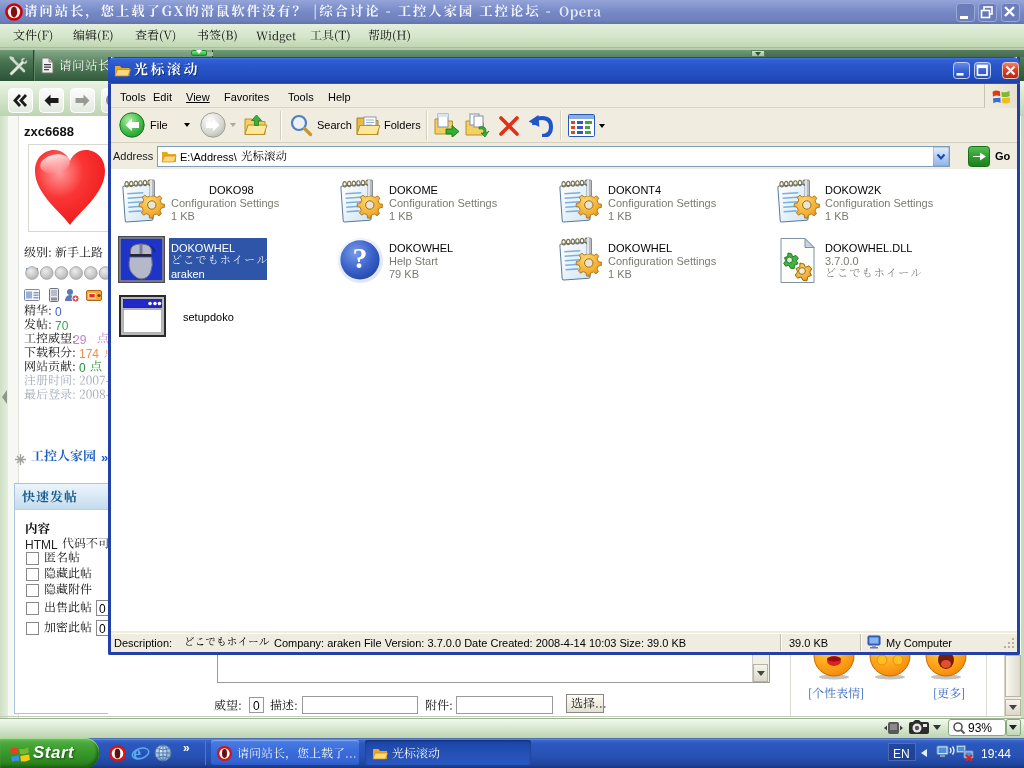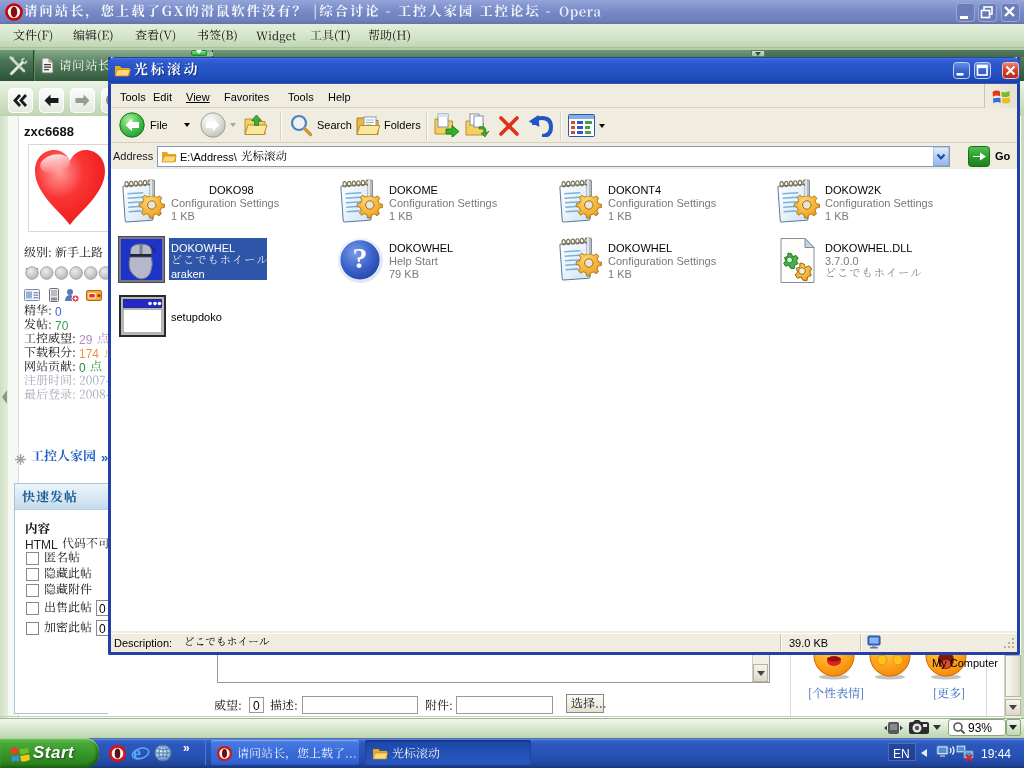--- a/index.html
+++ b/index.html
@@ -211,21 +211,21 @@
     <svg class="t" id="st1" width="28" height="16" viewBox="0 0 28 16">
       <path d="M7.5 0.9 7.4 0.9C7.9 1.4 8.6 2.3 8.8 2.9C9.7 3.5 10.3 1.7 7.5 0.9ZM10.3 3 9.7 3.7H5.3C5.5 2.8 5.7 1.9 5.9 0.9C6.1 0.9 6.3 0.8 6.3 0.6L5 0.4C4.9 1.5 4.7 2.6 4.5 3.7H2.4C2.6 3.1 2.9 2.3 3.1 1.8C3.3 1.8 3.5 1.7 3.6 1.6L2.4 1.2C2.2 1.7 1.8 2.8 1.5 3.5C1.4 3.6 1.2 3.7 1 3.8L1.9 4.5L2.3 4.1H4.4C3.7 6.7 2.4 9.2 0.4 10.8L0.5 10.9C2.3 9.8 3.5 8.2 4.4 6.4C4.7 7.3 5.2 8.3 6.2 9.2C5.1 10.1 3.7 10.8 1.9 11.3L2 11.5C4 11.1 5.5 10.5 6.7 9.6C7.7 10.3 8.9 10.9 10.7 11.4C10.8 11 11.1 10.9 11.5 10.8L11.5 10.7C9.7 10.2 8.3 9.7 7.3 9.1C8.2 8.2 8.9 7.2 9.4 6.0C9.7 6 9.9 6 9.9 5.8L9.1 5.0L8.5 5.5H4.7C4.9 5 5.1 4.6 5.2 4.1H11.1C11.2 4.1 11.4 4 11.4 3.9C11 3.5 10.3 3 10.3 3.0ZM4.6 5.9H8.5C8.1 7 7.5 7.9 6.7 8.7C5.5 7.9 4.8 7 4.5 6.0Z M13.6 8.8V3.2H14.6V11.5H14.7C15 11.5 15.3 11.3 15.3 11.2V3.2H16.3V7.8C16.3 7.9 16.2 8 16.1 8.0C16 8 15.5 8 15.5 8.0V8.1C15.8 8.2 15.9 8.3 16 8.4C16.1 8.5 16.1 8.7 16.1 8.9C16.9 8.8 17 8.5 17 7.9V3.3C17.2 3.3 17.4 3.2 17.5 3.1L16.5 2.4L16.2 2.9H15.3V1.0C15.6 0.9 15.7 0.8 15.8 0.6L14.6 0.5V2.9H13.7L12.9 2.5V9.0H13.1C13.4 9 13.6 8.9 13.6 8.8ZM20.9 0.7 19.7 0.6V6.2H18.6L17.7 5.8V11.5H17.8C18.2 11.5 18.5 11.3 18.5 11.2V10.6H21.7V11.4H21.8C22.2 11.4 22.5 11.2 22.5 11.1V6.6C22.8 6.6 22.9 6.5 23 6.4L22.1 5.8L21.7 6.2H20.4V3.6H23.2C23.4 3.6 23.5 3.6 23.5 3.4C23.2 3.1 22.6 2.6 22.6 2.6L22.1 3.3H20.4V1.0C20.7 1 20.9 0.9 20.9 0.7ZM18.5 10.3V6.6H21.7V10.3Z M26 10.7C26.4 10.7 26.7 10.4 26.7 10.0C26.7 9.6 26.4 9.3 26 9.3C25.5 9.3 25.2 9.6 25.2 10.0C25.2 10.4 25.5 10.7 26 10.7ZM26 6.0C26.4 6 26.7 5.6 26.7 5.3C26.7 4.8 26.4 4.5 26 4.5C25.5 4.5 25.2 4.8 25.2 5.3C25.2 5.6 25.5 6 26 6.0Z" fill="#161616"></path>
     </svg>
   </div>
 <div class="ab" style="left:55px;top:319px;font:12px 'Liberation Sans', sans-serif;color:#38a058;white-space:nowrap;">70</div>
 <div class="ab" style="left:24px;top:332px;">
     <svg class="t" id="st2" width="52" height="16" viewBox="0 0 52 16">
       <path d="M0.5 10.2 0.6 10.5H11.2C11.4 10.5 11.5 10.4 11.5 10.3C11.1 9.9 10.4 9.4 10.4 9.4L9.8 10.2H6.4V2.6H10.4C10.6 2.6 10.7 2.6 10.7 2.4C10.3 2.1 9.6 1.5 9.6 1.5L9 2.3H1.3L1.4 2.6H5.6V10.2Z M19.6 3.9 18.6 3.3C18 4.6 17.1 5.7 16.3 6.4L16.5 6.6C17.4 6 18.4 5.1 19.2 4.0C19.4 4.1 19.6 4 19.6 3.9ZM18.9 0.5 18.7 0.6C19.1 1 19.6 1.7 19.6 2.3C20.4 2.9 21.1 1.3 18.9 0.5ZM17.2 2 16.9 2.0C17 2.5 16.8 3.3 16.5 3.5C16.3 3.7 16.2 4 16.3 4.2C16.5 4.5 16.9 4.4 17.1 4.2C17.3 3.9 17.4 3.5 17.3 2.9H22.3L21.9 4.3C21.5 4 21 3.7 20.3 3.5L20.2 3.6C20.9 4.2 21.9 5.4 22.3 6.1C23 6.6 23.4 5.5 21.9 4.3L22 4.4C22.3 4 22.9 3.4 23.1 3.0C23.4 3 23.5 3 23.6 2.9L22.7 2.0L22.2 2.5H17.3C17.3 2.4 17.2 2.2 17.2 2.0ZM21.9 6.1 21.3 6.8H16.9L17 7.2H19.3V10.7H15.9L16 11.0H23.2C23.4 11 23.5 11 23.6 10.8C23.2 10.5 22.5 10 22.5 10.0L21.9 10.7H20.1V7.2H22.6C22.7 7.2 22.9 7.1 22.9 7.0C22.5 6.6 21.9 6.1 21.9 6.1ZM15.7 2.6 15.2 3.2H14.9V0.9C15.2 0.9 15.3 0.8 15.4 0.6L14.2 0.5V3.2H12.5L12.6 3.6H14.2V6.1C13.4 6.4 12.7 6.7 12.3 6.8L12.8 7.8C12.9 7.7 13 7.6 13 7.5L14.2 6.8V10.2C14.2 10.4 14.1 10.5 13.9 10.5C13.7 10.5 12.5 10.4 12.5 10.4V10.6C13 10.6 13.3 10.7 13.5 10.9C13.6 11 13.7 11.2 13.7 11.5C14.8 11.4 14.9 10.9 14.9 10.3V6.4L16.7 5.3L16.6 5.1L14.9 5.8V3.6H16.3C16.5 3.6 16.6 3.5 16.6 3.4C16.3 3 15.7 2.6 15.7 2.6Z M32.6 0.7 32.5 0.9C33 1.1 33.6 1.6 33.8 2.0C34.6 2.4 34.9 0.9 32.6 0.7ZM30.1 3.5 29.7 4.1H26.7L26.8 4.5H30.7C30.8 4.5 30.9 4.4 31 4.3C30.6 3.9 30.1 3.5 30.1 3.5ZM32.2 0.7 31 0.5C31 1.2 31 2 31 2.6H26.5L25.6 2.2V4.9C25.6 7 25.5 9.4 24.5 11.3L24.6 11.5C25.8 10.1 26.2 8.3 26.3 6.7H27.6C27.4 7.3 27.2 7.9 27 8.3C27.5 8.4 28.2 8.7 28.8 9.1C28.2 9.9 27.4 10.5 26.2 11.0L26.3 11.2C27.6 10.8 28.6 10.2 29.3 9.4C29.6 9.6 29.9 9.9 30.1 10.1C30.7 10.4 31.1 9.5 29.7 8.8C30.1 8.2 30.4 7.5 30.6 6.7C30.8 6.7 30.9 6.7 31 6.6L30.2 5.9L29.8 6.3H28.5L28.8 5.3C29.2 5.3 29.3 5.2 29.3 5.1L28.2 4.8C28.1 5.2 27.9 5.7 27.8 6.3H26.3C26.3 5.8 26.3 5.3 26.3 4.9V3.0H31.1C31.2 5.1 31.5 7 32.2 8.5C31.5 9.6 30.6 10.6 29.3 11.3L29.4 11.5C30.7 10.9 31.7 10 32.5 9.1C32.9 9.8 33.4 10.5 34 10.9C34.5 11.4 35.2 11.7 35.5 11.4C35.6 11.2 35.6 11.1 35.2 10.6L35.4 8.8L35.3 8.8C35.1 9.3 34.9 9.8 34.8 10.1C34.7 10.4 34.6 10.4 34.4 10.2C33.8 9.8 33.3 9.1 33 8.4C33.7 7.3 34.2 6 34.5 4.8C34.8 4.8 34.9 4.8 35 4.6L33.8 4.3C33.6 5.5 33.2 6.6 32.7 7.7C32.1 6.4 31.9 4.7 31.8 3.0H35.2C35.3 3 35.4 2.9 35.5 2.8C35.1 2.5 34.5 2 34.5 2.0L33.9 2.6H31.8C31.8 2.1 31.8 1.5 31.8 1.0C32.1 1 32.2 0.8 32.2 0.7ZM29.8 6.7C29.7 7.3 29.4 8 29.1 8.5C28.8 8.4 28.3 8.3 27.7 8.2C27.9 7.7 28.2 7.2 28.3 6.7Z M38.2 0.4 38.1 0.5C38.5 0.8 39 1.5 39.1 2.0C39.9 2.6 40.6 1 38.2 0.4ZM41.2 1.7 40.7 2.3H36.4L36.5 2.7H37.8V5.3C37.8 5.5 37.8 5.6 37.4 5.8L38.1 6.7C38.1 6.6 38.2 6.6 38.3 6.4C39.6 5.6 40.8 4.8 41.5 4.4L41.4 4.2C40.4 4.7 39.4 5.1 38.6 5.4V2.7H41.8C42 2.7 42.1 2.6 42.2 2.5C41.8 2.1 41.2 1.7 41.2 1.7ZM43.1 4.2C43.2 3.8 43.2 3.5 43.2 3.1V3.0H45.9V4.2ZM42.4 1.1V3.2C42.4 4.5 42.2 5.7 40.5 6.6L40.7 6.8C42.1 6.2 42.8 5.4 43 4.5H45.9V5.4C45.9 5.6 45.9 5.7 45.6 5.7C45.4 5.7 44.3 5.6 44.3 5.6V5.8C44.8 5.8 45.1 5.9 45.2 6.1C45.4 6.2 45.5 6.4 45.5 6.6C46.5 6.5 46.7 6.1 46.7 5.5V1.7C46.9 1.6 47.1 1.5 47.2 1.5L46.2 0.7L45.8 1.2H43.3L42.4 0.8ZM43.2 2.7V1.6H45.9V2.7ZM45.3 8.3 44.8 9.0H42.4V7.7H46.7C46.9 7.7 47 7.6 47 7.5C46.6 7.1 46 6.6 46 6.6L45.4 7.3H37.2L37.3 7.7H41.6V9.0H37.9L38 9.3H41.6V10.8H36.6L36.7 11.2H47.2C47.3 11.2 47.5 11.1 47.5 11.0C47.1 10.6 46.5 10.1 46.5 10.1L45.9 10.8H42.4V9.3H46.0C46.2 9.3 46.3 9.3 46.3 9.2C45.9 8.8 45.3 8.3 45.3 8.3Z M50 10.7C50.4 10.7 50.7 10.4 50.7 10.0C50.7 9.6 50.4 9.3 50 9.3C49.5 9.3 49.2 9.6 49.2 10.0C49.2 10.4 49.5 10.7 50 10.7ZM50 6.0C50.4 6 50.7 5.6 50.7 5.3C50.7 4.8 50.4 4.5 50 4.5C49.5 4.5 49.2 4.8 49.2 5.3C49.2 5.6 49.5 6 50 6.0Z" fill="#161616"></path>
     </svg>
   </div>
-<div class="ab" style="left:79px;top:333px;font:12px 'Liberation Sans', sans-serif;color:#c084c8;white-space:nowrap;">29</div>
+<div class="ab" style="left:73px;top:333px;font:12px 'Liberation Sans', sans-serif;color:#c084c8;white-space:nowrap;">29</div>
 <div class="ab" style="left:97px;top:332px;">
     <svg class="t" id="st2d" width="13" height="16" viewBox="0 0 13 16">
       <path d="M2.2 8.6C2.2 9.6 1.5 10.4 0.9 10.6C0.6 10.8 0.4 11 0.6 11.3C0.7 11.5 1.1 11.5 1.5 11.3C2.1 11 2.8 10.2 2.4 8.6ZM4.3 8.7 4.2 8.7C4.4 9.4 4.5 10.4 4.5 11.1C5.1 11.9 6.1 10.3 4.3 8.7ZM6.5 8.6 6.3 8.7C6.8 9.3 7.4 10.4 7.5 11.2C8.3 11.8 9 10 6.5 8.6ZM8.9 8.6 8.7 8.7C9.5 9.3 10.5 10.5 10.7 11.4C11.7 12 12.2 9.9 8.9 8.6ZM2.3 4.4V8.3H2.4C2.8 8.3 3.1 8.1 3.1 8.1V7.6H8.9V8.2H9.0C9.3 8.2 9.7 8.1 9.7 8.0V4.9C9.9 4.9 10.1 4.8 10.2 4.7L9.2 3.9L8.8 4.4H6.2V2.7H10.6C10.8 2.7 10.9 2.6 11 2.5C10.5 2.1 9.9 1.6 9.9 1.6L9.3 2.3H6.2V0.9C6.6 0.9 6.7 0.8 6.7 0.6L5.4 0.5V4.4H3.2L2.3 4.0ZM3.1 7.2V4.8H8.9V7.2Z" fill="#c084c8"></path>
     </svg>
   </div>
 <div class="ab" style="left:24px;top:346px;">
     <svg class="t" id="st3" width="52" height="16" viewBox="0 0 52 16">
       <path d="M10.4 0.8 9.7 1.6H0.5L0.6 1.9H5.3V11.5H5.5C5.8 11.5 6.1 11.3 6.1 11.2V4.6C7.4 5.3 9.1 6.5 9.7 7.4C10.9 7.9 10.9 5.6 6.1 4.3V1.9H11.2C11.4 1.9 11.5 1.9 11.5 1.7C11.1 1.3 10.4 0.8 10.4 0.8Z M20.8 0.7 20.7 0.8C21.2 1.2 21.9 2 22.2 2.5C23 2.9 23.4 1.4 20.8 0.7ZM16 4.5 14.9 4.0C14.8 4.4 14.6 4.9 14.4 5.4H12.7L12.8 5.8H14.2C13.9 6.3 13.7 6.8 13.5 7.2C13.3 7.2 13.1 7.3 13 7.4L13.7 8.0L14.1 7.7H15.6V8.9C14.3 9.1 13.2 9.2 12.6 9.2L13.1 10.3C13.2 10.3 13.3 10.2 13.4 10.0L15.6 9.6V11.5H15.7C16.1 11.5 16.3 11.3 16.3 11.3V9.4L18.8 8.8L18.7 8.6L16.3 8.9V7.7H18.4C18.6 7.7 18.7 7.6 18.7 7.5C18.4 7.2 17.8 6.7 17.8 6.7L17.3 7.3H16.3V6.5C16.6 6.4 16.7 6.3 16.7 6.1L15.6 6.0V7.3H14.2C14.4 6.9 14.7 6.3 15 5.8H18.4C18.6 5.8 18.7 5.7 18.7 5.6C18.3 5.2 17.7 4.8 17.7 4.8L17.2 5.4H15.1L15.5 4.6C15.8 4.7 15.9 4.6 16 4.5ZM22.5 2.9 21.9 3.6H20.0C20 2.8 20 2 20 1.1C20.3 1.1 20.4 0.9 20.4 0.8L19.2 0.6C19.2 1.6 19.2 2.7 19.3 3.6H16.0V2.4H18.2C18.3 2.4 18.5 2.3 18.5 2.2C18.1 1.8 17.6 1.4 17.6 1.4L17.1 2.0H16.0V1.0C16.3 0.9 16.4 0.8 16.4 0.6L15.2 0.5V2.0H13.0L13.1 2.4H15.2V3.6H12.4L12.5 4.0H19.3C19.5 5.9 19.7 7.5 20.3 8.8C19.5 9.8 18.6 10.7 17.4 11.3L17.5 11.5C18.7 10.9 19.8 10.2 20.6 9.3C21 10 21.5 10.6 22.1 11.0C22.7 11.4 23.3 11.7 23.6 11.3C23.7 11.2 23.6 11 23.3 10.6L23.4 8.9L23.3 8.8C23.2 9.3 23 9.9 22.8 10.2C22.7 10.4 22.7 10.4 22.5 10.3C21.9 9.9 21.4 9.4 21.1 8.8C21.9 7.7 22.5 6.6 22.9 5.4C23.2 5.4 23.3 5.4 23.4 5.2L22.2 4.8C21.9 5.9 21.5 7.1 20.8 8.1C20.3 7 20.1 5.6 20 4.0H23.2C23.4 4 23.5 3.9 23.5 3.8C23.1 3.4 22.5 2.9 22.5 2.9Z M32.9 7.9 32.7 7.9C33.5 8.8 34.4 10.2 34.6 11.3C35.6 12 36.3 9.8 32.9 7.9ZM31.9 8.3 30.8 7.7C30.1 9.2 29.1 10.6 28.1 11.3L28.3 11.5C29.5 10.9 30.6 9.8 31.4 8.5C31.7 8.5 31.8 8.5 31.9 8.3ZM30.2 6.6V1.9H34.1V6.6ZM29.5 1.2V7.8H29.6C30 7.8 30.2 7.6 30.2 7.5V7.0H34.1V7.6H34.2C34.6 7.6 34.9 7.4 34.9 7.4V2.0C35.1 2 35.3 1.9 35.4 1.8L34.5 1.1L34.1 1.6H30.3ZM28.3 3.4 27.8 4.0H27.3V1.7C27.7 1.6 28.1 1.5 28.4 1.4C28.7 1.4 28.9 1.4 29 1.3L28 0.5C27.3 1 25.8 1.7 24.5 2.1L24.6 2.3C25.2 2.2 25.9 2.1 26.5 1.9V4.0H24.5L24.6 4.4H26.3C26 6 25.3 7.6 24.4 8.9L24.5 9.1C25.3 8.3 26 7.4 26.5 6.4V11.5H26.6C27 11.5 27.3 11.3 27.3 11.2V5.4C27.7 5.8 28.2 6.5 28.3 7.0C29 7.6 29.6 6 27.3 5.1V4.4H29.0C29.1 4.4 29.2 4.3 29.3 4.2C28.9 3.8 28.3 3.4 28.3 3.4Z M41.4 1 40.2 0.5C39.6 2.4 38.2 4.6 36.4 6.0L36.5 6.2C38.7 5 40.2 2.9 41 1.1C41.3 1.2 41.4 1.1 41.4 1.0ZM44.1 0.7 43.3 0.4 43.2 0.5C43.8 3.2 44.9 4.9 46.9 6.0C47.1 5.7 47.4 5.5 47.7 5.4L47.7 5.3C45.8 4.6 44.4 2.9 43.7 1.2C43.9 1 44 0.9 44.1 0.7ZM41.7 5.3H38.1L38.2 5.7H40.8C40.7 7.4 40.2 9.6 37 11.3L37.2 11.5C40.8 9.9 41.4 7.6 41.7 5.7H44.5C44.4 8.2 44.1 10 43.7 10.4C43.6 10.5 43.5 10.5 43.3 10.5C43 10.5 42 10.4 41.4 10.4L41.4 10.6C41.9 10.6 42.5 10.8 42.7 10.9C42.9 11 42.9 11.3 42.9 11.5C43.5 11.5 44 11.3 44.3 11.0C44.8 10.5 45.1 8.5 45.3 5.8C45.5 5.8 45.7 5.7 45.7 5.6L44.8 4.8L44.4 5.3Z M50 10.7C50.4 10.7 50.7 10.4 50.7 10.0C50.7 9.6 50.4 9.3 50 9.3C49.5 9.3 49.2 9.6 49.2 10.0C49.2 10.4 49.5 10.7 50 10.7ZM50 6.0C50.4 6 50.7 5.6 50.7 5.3C50.7 4.8 50.4 4.5 50 4.5C49.5 4.5 49.2 4.8 49.2 5.3C49.2 5.6 49.5 6 50 6.0Z" fill="#161616"></path>
     </svg>
   </div>
@@ -889,41 +889,42 @@
       </svg>
     </div>
     <div class="ab" style="left:11px;top:238px;"><svg width="47" height="42" viewBox="0 0 47 42">
 <rect x="1" y="1" width="45" height="40" fill="#b8b8b8" stroke="#2a2a2a" stroke-width="2"></rect>
 <rect x="4.5" y="4.5" width="38" height="8" fill="#2228cc" stroke="#1a1a66" stroke-width="0.8"></rect>
 <circle cx="31" cy="8.5" r="1.8" fill="#fff"></circle>
         <circle cx="36" cy="8.5" r="1.8" fill="#fff"></circle>
         <circle cx="40.5" cy="8.5" r="1.8" fill="#fff"></circle>
 <rect x="4.5" y="14.5" width="38" height="23" fill="#fff" stroke="#888" stroke-width="0.5"></rect>
       </svg></div>
-    <div class="ab" style="left:63px;top:254px;font:11px 'Liberation Sans',sans-serif;color:#000;white-space:nowrap;">setupdoko</div>
+    <div class="ab" style="left:75px;top:254px;font:11px 'Liberation Sans',sans-serif;color:#000;white-space:nowrap;">setupdoko</div>
     <div class="ab" style="left:3px;top:574px;width:906px;height:2px;background:#f0ede0;"></div>
     <div class="ab" style="left:3px;top:576px;width:906px;height:19px;background:#f0ede0;border-top:1px solid #fff;"></div>
     <div class="ab" style="left:6px;top:580px;font:11px 'Liberation Sans',sans-serif;color:#000;white-space:nowrap;">Description:</div>
     <div class="ab" style="left:76px;top:579px;">
       <svg class="t" id="jps" width="86" height="14" viewBox="0 0 86 14">
         <path d="M8.8 3.2C8.9 3.2 9 3.1 9 2.9C9 2.7 8.9 2.5 8.7 2.3C8.4 2 8 1.8 7.5 1.6L7.4 1.8C7.8 2.1 8.1 2.4 8.3 2.7C8.5 3 8.6 3.2 8.8 3.2ZM9.7 2.5C9.9 2.5 10 2.4 10 2.2C10 2 9.9 1.8 9.6 1.6C9.3 1.3 8.9 1.1 8.4 0.9L8.3 1.1C8.7 1.5 9 1.7 9.2 2.0C9.5 2.2 9.6 2.5 9.7 2.5ZM5.1 9.6C6.5 9.6 7.4 9.5 7.8 9.4C8 9.3 8.2 9.2 8.2 9.1C8.2 8.8 7.8 8.7 7.5 8.7C7.2 8.7 6.4 8.9 4.9 8.9C3.3 8.9 2.7 8.5 2.7 7.8C2.7 6.9 3.8 6 4.7 5.5C5.4 5.1 6.6 4.5 7.2 4.3C7.6 4.1 7.9 4.1 7.9 3.9C7.9 3.6 7.6 3.2 7.3 3.0C7.1 2.9 6.8 2.9 6.5 2.8L6.4 3.0C6.6 3.1 6.9 3.2 7 3.4C7 3.6 7 3.6 6.8 3.7C6.4 3.9 5.3 4.5 4.6 4.9C4.3 4.7 4.1 4.4 4 4.1C3.8 3.7 3.8 2.9 3.8 2.5C3.7 2.2 3.8 2.1 3.8 1.9C3.8 1.7 3.3 1.4 2.8 1.4C2.6 1.4 2.4 1.4 2.1 1.5V1.7C2.3 1.7 2.5 1.8 2.7 1.8C2.9 1.9 3 2 3 2.2C3.1 2.9 3.3 3.8 3.5 4.4C3.6 4.7 3.8 5 4.1 5.3C3.4 5.7 2.2 6.8 2.2 7.9C2.2 9.1 3.3 9.6 5.1 9.6Z M16.1 9.3C17.6 9.3 18.5 9.1 19 8.9C19.3 8.8 19.4 8.7 19.4 8.5C19.4 8.3 19.1 8.1 18.8 8.1C18.5 8.1 17.8 8.5 16 8.5C13.6 8.5 13.3 7.5 13.3 6.2H13.0C12.6 8 13.4 9.3 16.1 9.3ZM14.7 4.1 14.8 4.3C15.5 4 16.5 3.5 17 3.3C17.5 3.1 17.8 3.1 18.1 3.0C18.4 3 18.5 2.9 18.5 2.7C18.5 2.4 18 2.2 17.6 2.2C17.2 2.2 16.9 2.5 15.7 2.5C14.8 2.5 14.3 2.4 13.6 1.9L13.4 2.1C14.2 2.9 15 3 16.2 3.0C16.3 3 16.3 3 16.2 3.1C15.8 3.3 15.2 3.8 14.7 4.1Z M29.9 5.6C30.1 5.6 30.2 5.5 30.2 5.3C30.2 5.1 30.1 4.9 29.8 4.7C29.6 4.5 29.2 4.2 28.6 4.0L28.5 4.2C28.9 4.5 29.2 4.8 29.5 5.1C29.7 5.4 29.8 5.6 29.9 5.6ZM28.8 9.3C29.3 9.3 29.6 9.2 29.6 9.0C29.6 8.7 29.2 8.5 29 8.5C28.6 8.5 27.6 8.6 26.9 8.2C26.5 7.9 26 7.4 26.1 6.3C26.1 4.2 27.1 3.2 27.6 2.9C28.1 2.6 28.8 2.5 29.3 2.5C29.7 2.5 30 2.6 30.2 2.6C30.5 2.6 30.6 2.4 30.6 2.3C30.6 2.2 30.5 2 30.3 1.9C30.1 1.8 29.8 1.8 29.5 1.8C29.2 1.8 28.4 2 27.1 2.2C25.4 2.6 23.4 3.3 22.8 3.3C22.6 3.3 22.3 3 22.2 2.7L22 2.8C22 3 22 3.1 22 3.3C22.1 3.6 22.6 4.1 23 4.1C23.2 4.1 23.5 3.9 23.7 3.8C24.3 3.5 25.8 3 27 2.8C27.1 2.7 27.1 2.8 27 2.9C25.8 3.8 25.5 5.2 25.5 6.4C25.5 7.6 25.8 8.2 26.5 8.7C27.2 9.3 28.2 9.3 28.8 9.3ZM30.9 4.8C31 4.8 31.1 4.7 31.1 4.6C31.1 4.3 31 4.1 30.7 3.9C30.5 3.7 30.1 3.5 29.6 3.3L29.4 3.5C29.9 3.8 30.2 4.1 30.4 4.3C30.6 4.6 30.7 4.8 30.9 4.8Z M37.5 6.8C37.8 6.8 38 6.6 38 6.5C38 6.2 37.8 6.1 37.5 6.1C37.3 6.1 36.9 6.1 36.4 6.1C36.5 5.4 36.7 4.6 36.9 4.1C37.1 4.1 37.4 4.1 37.5 4.1C37.8 4.1 37.9 4 37.9 3.9C37.9 3.7 37.8 3.5 37.5 3.5L37.1 3.5C37.3 2.9 37.4 2.6 37.5 2.3C37.6 2.1 37.8 2 37.8 1.8C37.8 1.5 37.2 1 36.7 1.0C36.4 1 36.3 1 36.1 1.1L36.1 1.3C36.2 1.3 36.5 1.4 36.6 1.5C36.8 1.5 36.9 1.6 36.9 1.9C36.8 2.2 36.7 2.8 36.5 3.4C36.1 3.4 35.7 3.3 35.3 3.1C34.9 3 34.6 2.7 34.3 2.3L34.2 2.4C34.3 2.9 34.5 3.2 34.9 3.5C35.2 3.6 35.4 3.7 35.7 3.8C34.9 4.2 34.2 4.8 34.2 5.4C34.2 6 34.8 6.5 35.8 6.7C35.7 7 35.7 7.3 35.7 7.6C35.7 8.9 36.5 9.7 37.9 9.7C39.7 9.7 40.6 8.6 40.6 7.5C40.6 6.4 40 5.4 38.3 4.6L38.2 4.8C39.2 5.5 39.9 6.2 39.9 7.3C39.9 8.2 39.2 9.1 37.8 9.1C36.8 9.1 36.2 8.7 36.2 7.6C36.2 7.4 36.2 7.1 36.2 6.8C36.8 6.8 37.2 6.8 37.5 6.8ZM35.9 6.0C34.9 5.9 34.7 5.6 34.7 5.3C34.7 4.8 35.6 4.1 36.3 4.1C36.2 4.6 36 5.3 35.9 6.0Z M44.5 8.3C45.3 8.3 46.1 6.8 46.2 5.7L45.9 5.6C45.7 6.2 45.4 6.8 44.7 7.3C44.4 7.6 44.2 7.6 44.2 7.9C44.2 8.1 44.3 8.3 44.5 8.3ZM51.9 8.0C52.1 8 52.3 7.8 52.2 7.5C52 6.7 51 5.9 49.9 5.5L49.8 5.7C50.5 6.2 51 6.9 51.3 7.4C51.5 7.7 51.6 8 51.9 8.0ZM45 4.9C45.2 4.9 45.3 4.7 45.8 4.6C46.3 4.5 47.2 4.4 47.9 4.3V5.1C47.9 6 47.9 7.7 47.9 8.2C47.9 8.4 47.8 8.4 47.7 8.4C47.4 8.3 47 8.2 46.6 8.1L46.5 8.3C46.9 8.5 47.2 8.7 47.4 8.9C47.6 9.2 47.6 9.4 47.9 9.4C48.3 9.4 48.5 9 48.5 8.5C48.5 8.2 48.5 5.9 48.5 5.2L48.5 4.2C49.2 4.1 50.1 4 50.5 4.0C50.9 4 51.2 4.1 51.5 4.1C51.8 4.1 51.9 4 51.9 3.8C51.9 3.5 51.4 3.3 51 3.3C50.8 3.3 50.7 3.4 48.5 3.7C48.5 3.3 48.5 2.8 48.5 2.6C48.6 2.3 48.8 2.3 48.8 2.1C48.8 1.8 48.2 1.5 47.8 1.5C47.6 1.5 47.2 1.5 47 1.6L47 1.8C47.6 1.9 47.8 1.9 47.8 2.3C47.9 2.5 47.9 3.1 47.9 3.8C47.1 3.9 45.4 4.1 44.9 4.1C44.7 4.1 44.5 3.8 44.3 3.6L44.1 3.7C44.1 3.9 44.1 4.1 44.2 4.2C44.4 4.6 44.8 4.9 45 4.9Z M59.3 9.7C59.5 9.7 59.6 9.6 59.6 9.2C59.6 8.5 59.6 6.9 59.7 5.4C59.7 5.1 59.7 5 59.7 4.9C59.7 4.7 59.5 4.5 59.2 4.3C59.9 3.7 60.4 3.1 60.8 2.7C61.1 2.4 61.3 2.4 61.3 2.2C61.3 1.9 60.8 1.5 60.4 1.3C60.2 1.2 60 1.2 59.7 1.2L59.7 1.4C60.1 1.6 60.3 1.8 60.3 1.9C60.3 2 60.2 2.2 60 2.5C59.3 3.5 57.4 5.4 54.8 6.9L54.9 7.2C56.8 6.4 58.2 5.3 58.9 4.7C59 4.8 59 5 59 5.1C59 5.6 59 7.4 58.9 8.1C58.9 8.4 58.8 8.6 58.8 8.8C58.8 9.2 59 9.7 59.3 9.7Z M66.3 6.3C66.6 6.3 66.7 6.2 67.3 6.1C68.1 6 71 5.8 71.7 5.8C72.3 5.8 72.7 5.9 73.1 5.9C73.4 5.9 73.5 5.8 73.5 5.6C73.5 5.3 73.1 5.1 72.7 5.1C72.4 5.1 72.1 5.2 71.4 5.2C70.9 5.2 67.2 5.5 66.3 5.5C65.9 5.5 65.7 5.2 65.5 4.8L65.3 4.9C65.3 5.1 65.3 5.2 65.4 5.4C65.5 5.8 66 6.3 66.3 6.3Z M80.7 8.6C80.9 8.6 81 8.3 81.3 8.2C82.7 7.4 84.2 6.2 85.1 4.9L84.9 4.7C84 5.8 82.5 6.9 81 7.5C80.9 7.6 80.8 7.5 80.8 7.4C80.8 6.6 80.9 3.7 80.9 3.3C81 2.9 81.2 2.9 81.2 2.7C81.2 2.5 80.5 2.1 80.1 2.1C79.8 2.1 79.7 2.1 79.4 2.2L79.4 2.4C79.9 2.5 80.2 2.6 80.2 2.8C80.3 3.8 80.2 6.7 80.2 7.3C80.2 7.7 80 7.7 80 7.9C80 8.1 80.5 8.6 80.7 8.6ZM75.4 8.8 75.6 9.0C77.5 7.8 78.4 6.2 78.8 4.6C78.8 4.3 79 4.2 79 4.0C79 3.7 78.3 3.3 77.9 3.3C77.7 3.2 77.5 3.3 77.3 3.3V3.5C77.6 3.6 78.1 3.7 78.1 4.1C78.1 5.3 77.1 7.5 75.4 8.8Z" fill="#000"></path>
       </svg>
     </div>
+    <div class="ab" style="left:166px;top:580px;font:11px 'Liberation Sans',sans-serif;color:#000;white-space:nowrap;">Company: araken File Version: 3.7.0.0 Date Created: 2008-4-14 10:03 Size: 39.0 KB</div>
     <div class="ab" style="left:672px;top:577px;width:1px;height:17px;background:#c0bcac;"></div>
     <div class="ab" style="left:673px;top:577px;width:1px;height:17px;background:#fff;"></div>
     <div class="ab" style="left:681px;top:580px;font:11px 'Liberation Sans',sans-serif;color:#000;white-space:nowrap;">39.0 KB</div>
     <div class="ab" style="left:752px;top:577px;width:1px;height:17px;background:#c0bcac;"></div>
     <div class="ab" style="left:753px;top:577px;width:1px;height:17px;background:#fff;"></div>
     <div class="ab" style="left:759px;top:577px;"><svg width="16" height="16">
         <rect x="1" y="2" width="12" height="9" rx="1" fill="#3a6ad8" stroke="#28489c"></rect>
         <rect x="2.5" y="3.5" width="9" height="6" fill="#8ab4f0"></rect>
         <rect x="5" y="11" width="4" height="2" fill="#90a0c0"></rect>
         <rect x="3" y="13" width="8" height="1.5" fill="#6a7a9a"></rect>
       </svg></div>
-    <div class="ab" style="left:778px;top:600px;font:11px 'Liberation Sans',sans-serif;color:#000;white-space:nowrap;margin-left:46px;">My Computer</div>
+    <div class="ab" style="left:778px;top:580px;font:11px 'Liberation Sans',sans-serif;color:#000;white-space:nowrap;">My Computer</div>
     <div class="ab" style="left:893px;top:578px;"><svg width="16" height="16">
         <circle cx="12" cy="4" r="1.1" fill="#a8a494"></circle>
         <circle cx="12" cy="8" r="1.1" fill="#a8a494"></circle>
         <circle cx="12" cy="12" r="1.1" fill="#a8a494"></circle>
         <circle cx="8" cy="8" r="1.1" fill="#a8a494"></circle>
         <circle cx="8" cy="12" r="1.1" fill="#a8a494"></circle>
         <circle cx="4" cy="12" r="1.1" fill="#a8a494"></circle>
       </svg></div>
   </div>
 <div class="ab" style="left:0px;top:738px;width:1024px;height:30px;background:linear-gradient(180deg,#16377e 0%,#7a9ae0 3%,#3a67cc 8%,#2c58be 20%,#2752b4 60%,#20459c 88%,#18367e 100%);z-index:10;"></div>

